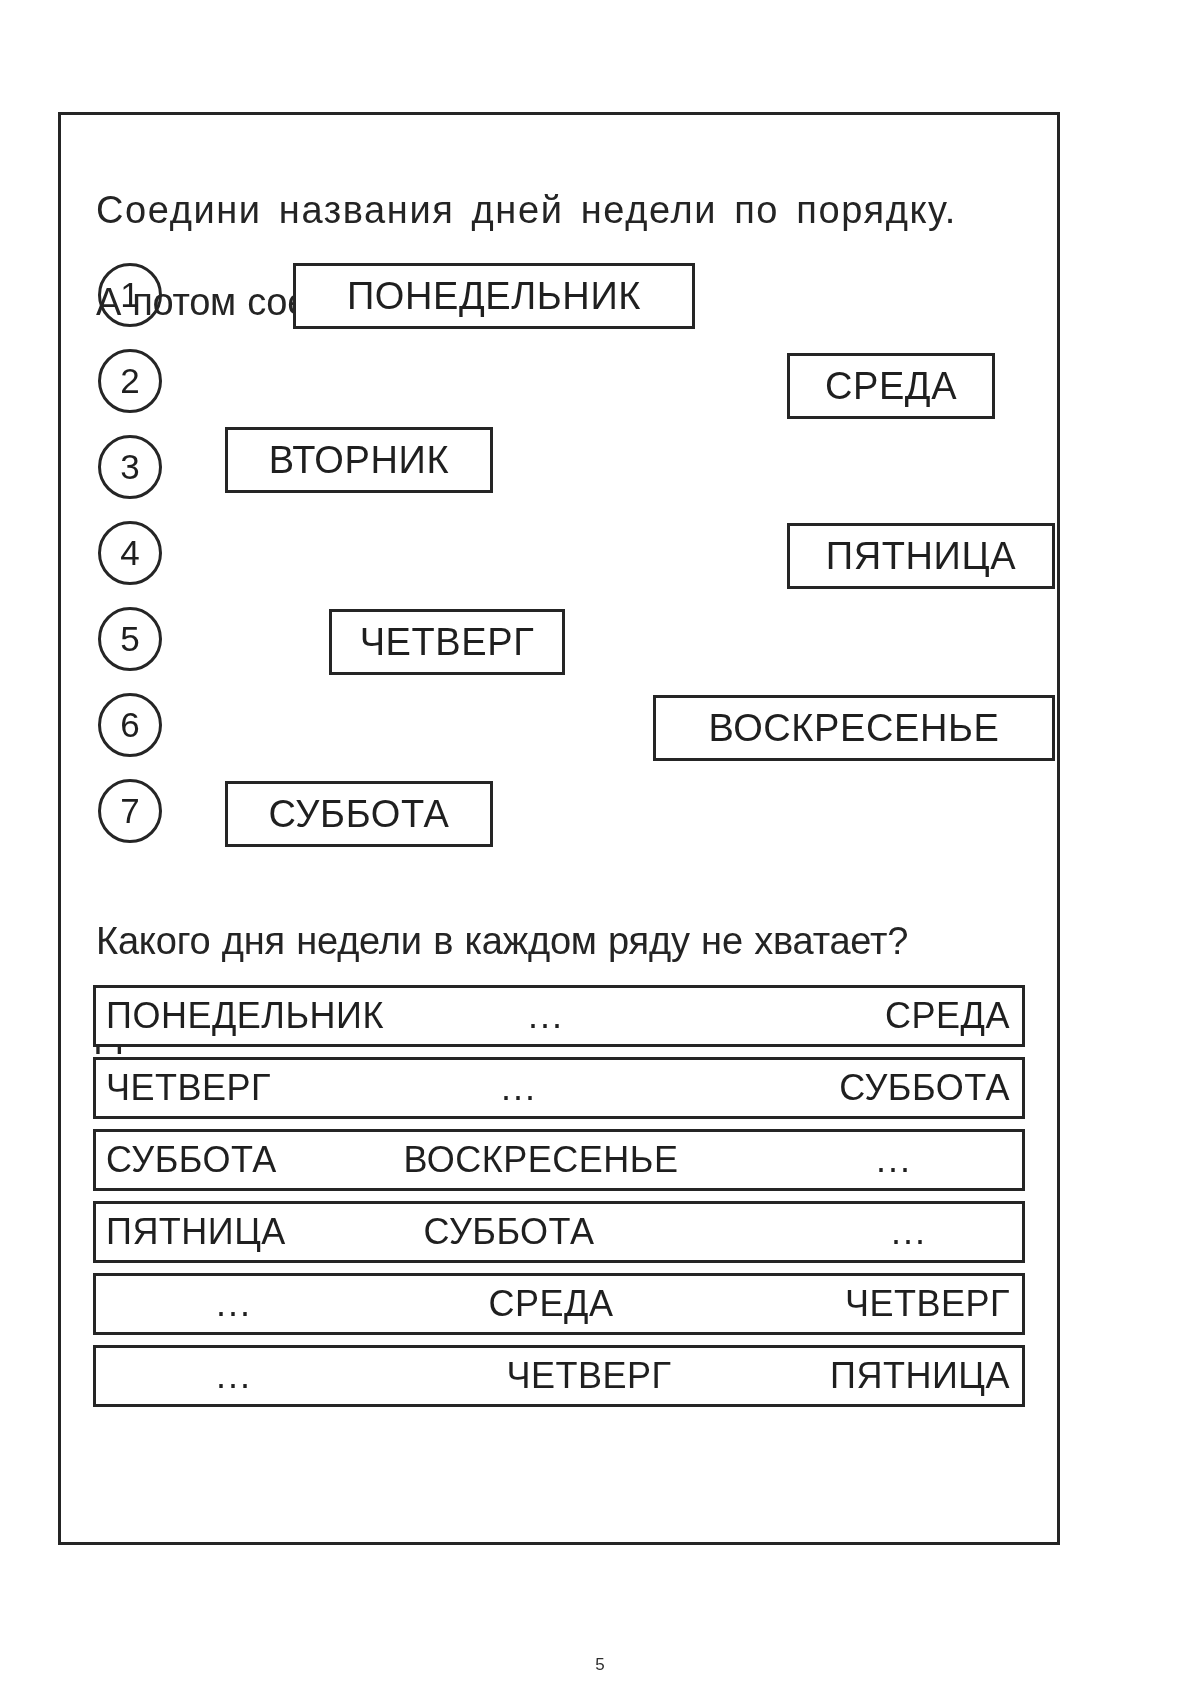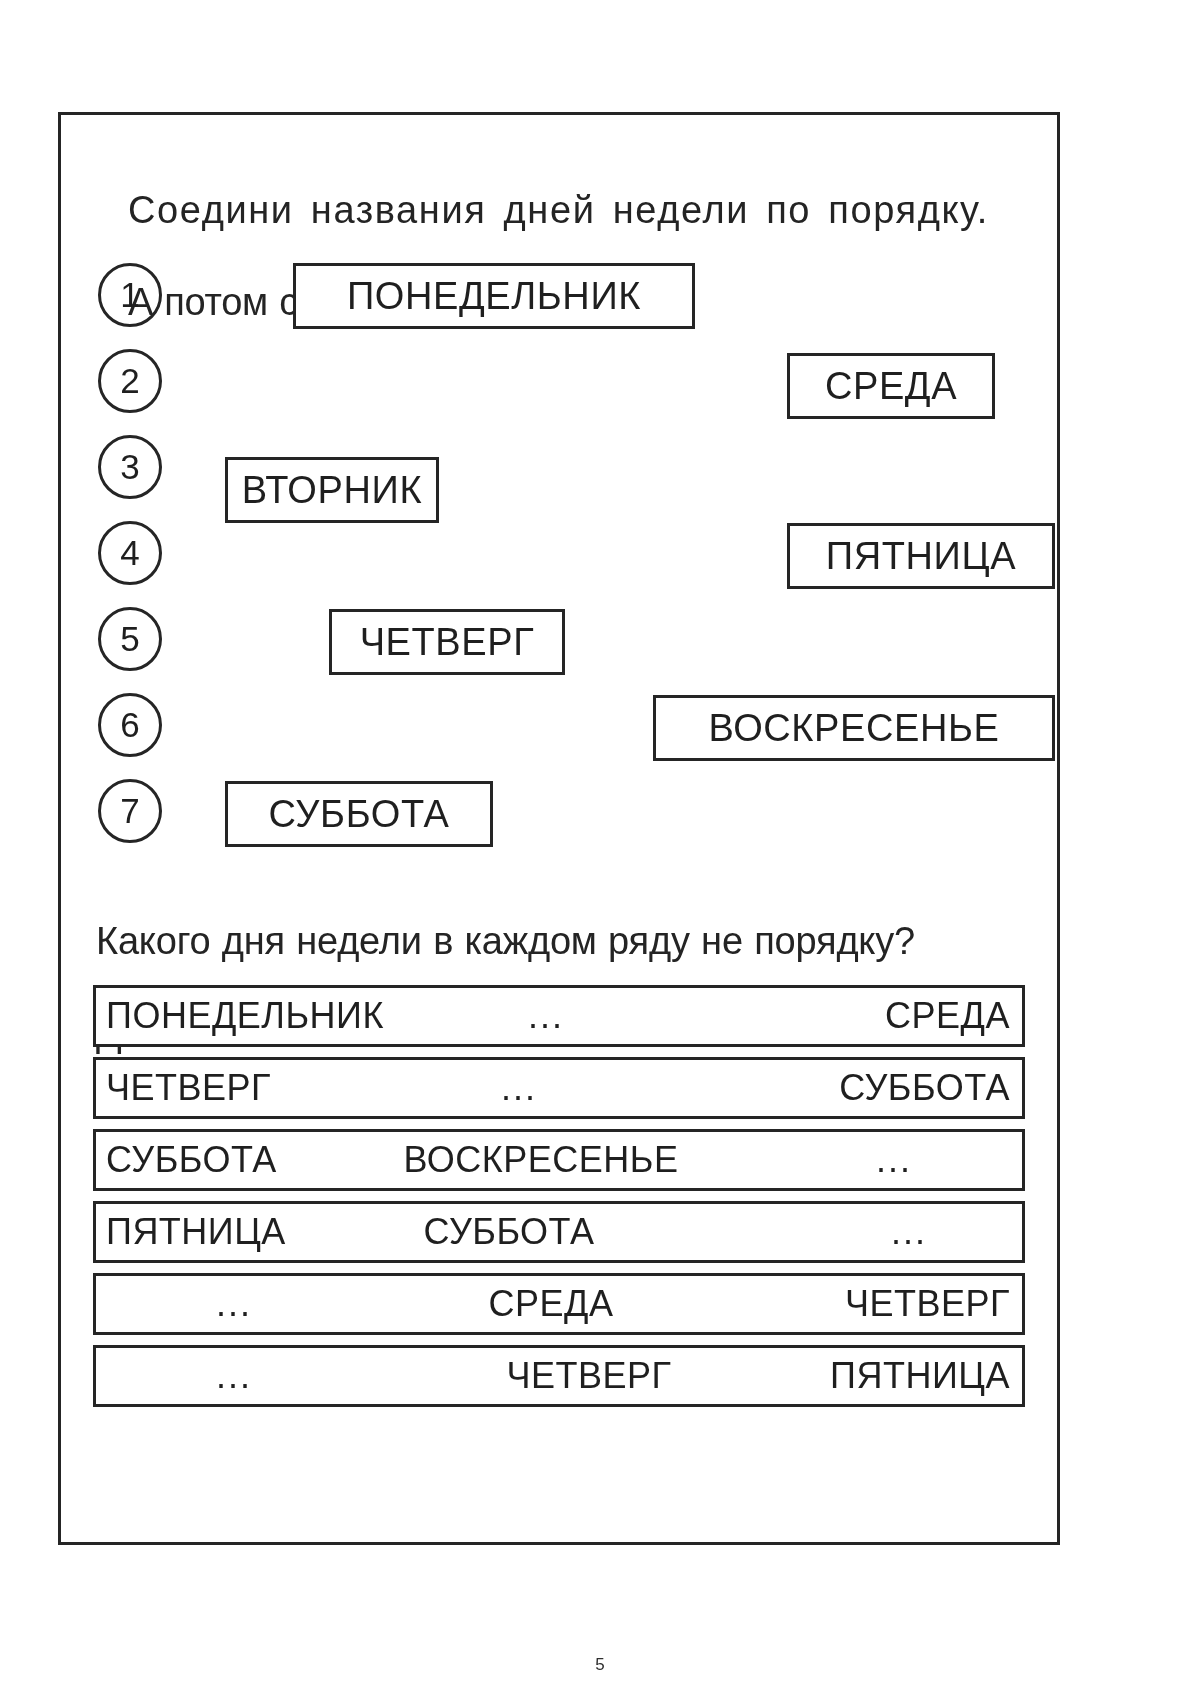--- a/index.html
+++ b/index.html
@@ -34,21 +34,20 @@
     color: #242424;
     font-size: 38px;
     line-height: 46px;
     letter-spacing: 0.2px;
     white-space: pre-line;
   }
   #instruction-one {
     left: 35px;
     top: 26px;
     width: 950px;
-    margin-left: 32px;
   }
   #instruction-one .line-1 {
     display: block;
     letter-spacing: 1.6px;
     word-spacing: 5px;
   }
   #instruction-one .line-2 {
     display: block;
     letter-spacing: -0.3px;
     word-spacing: 1px;
@@ -192,40 +191,40 @@
     <div class="number-circle" style="top:664px;">
       <span>7</span>
     </div>
 
     <div class="day-box" style="left:232px; top:148px; width:402px;">
       <span>ПОНЕДЕЛЬНИК</span>
     </div>
     <div class="day-box" style="left:726px; top:238px; width:208px;">
       <span>СРЕДА</span>
     </div>
-    <div class="day-box" style="left:164px; top:342px; width:214px;">
+    <div class="day-box" style="left:164px; top:312px; width:268px;">
       <span>ВТОРНИК</span>
     </div>
     <div class="day-box" style="left:726px; top:408px; width:268px;">
       <span>ПЯТНИЦА</span>
     </div>
     <div class="day-box" style="left:268px; top:494px; width:236px;">
       <span>ЧЕТВЕРГ</span>
     </div>
     <div class="day-box" style="left:592px; top:580px; width:402px;">
       <span>ВОСКРЕСЕНЬЕ</span>
     </div>
     <div class="day-box" style="left:164px; top:666px; width:268px;">
       <span>СУББОТА</span>
     </div>
 
   </div>
 
   <div class="instruction" id="instruction-two">
-    <span class="line-1">Какого дня недели в каждом ряду не порядку?</span>
+    <span class="line-1">Какого дня недели в каждом ряду не хватает?</span>
     <span class="line-2">Допиши.</span>
   </div>
 
   <div id="rows-exercise">
 
     <div class="fill-row r1">
       <span class="fill-cell cell-left">ПОНЕДЕЛЬНИК</span>
       <span class="fill-cell cell-mid ellipsis">...</span>
       <span class="fill-cell cell-right">СРЕДА</span>
     </div>

